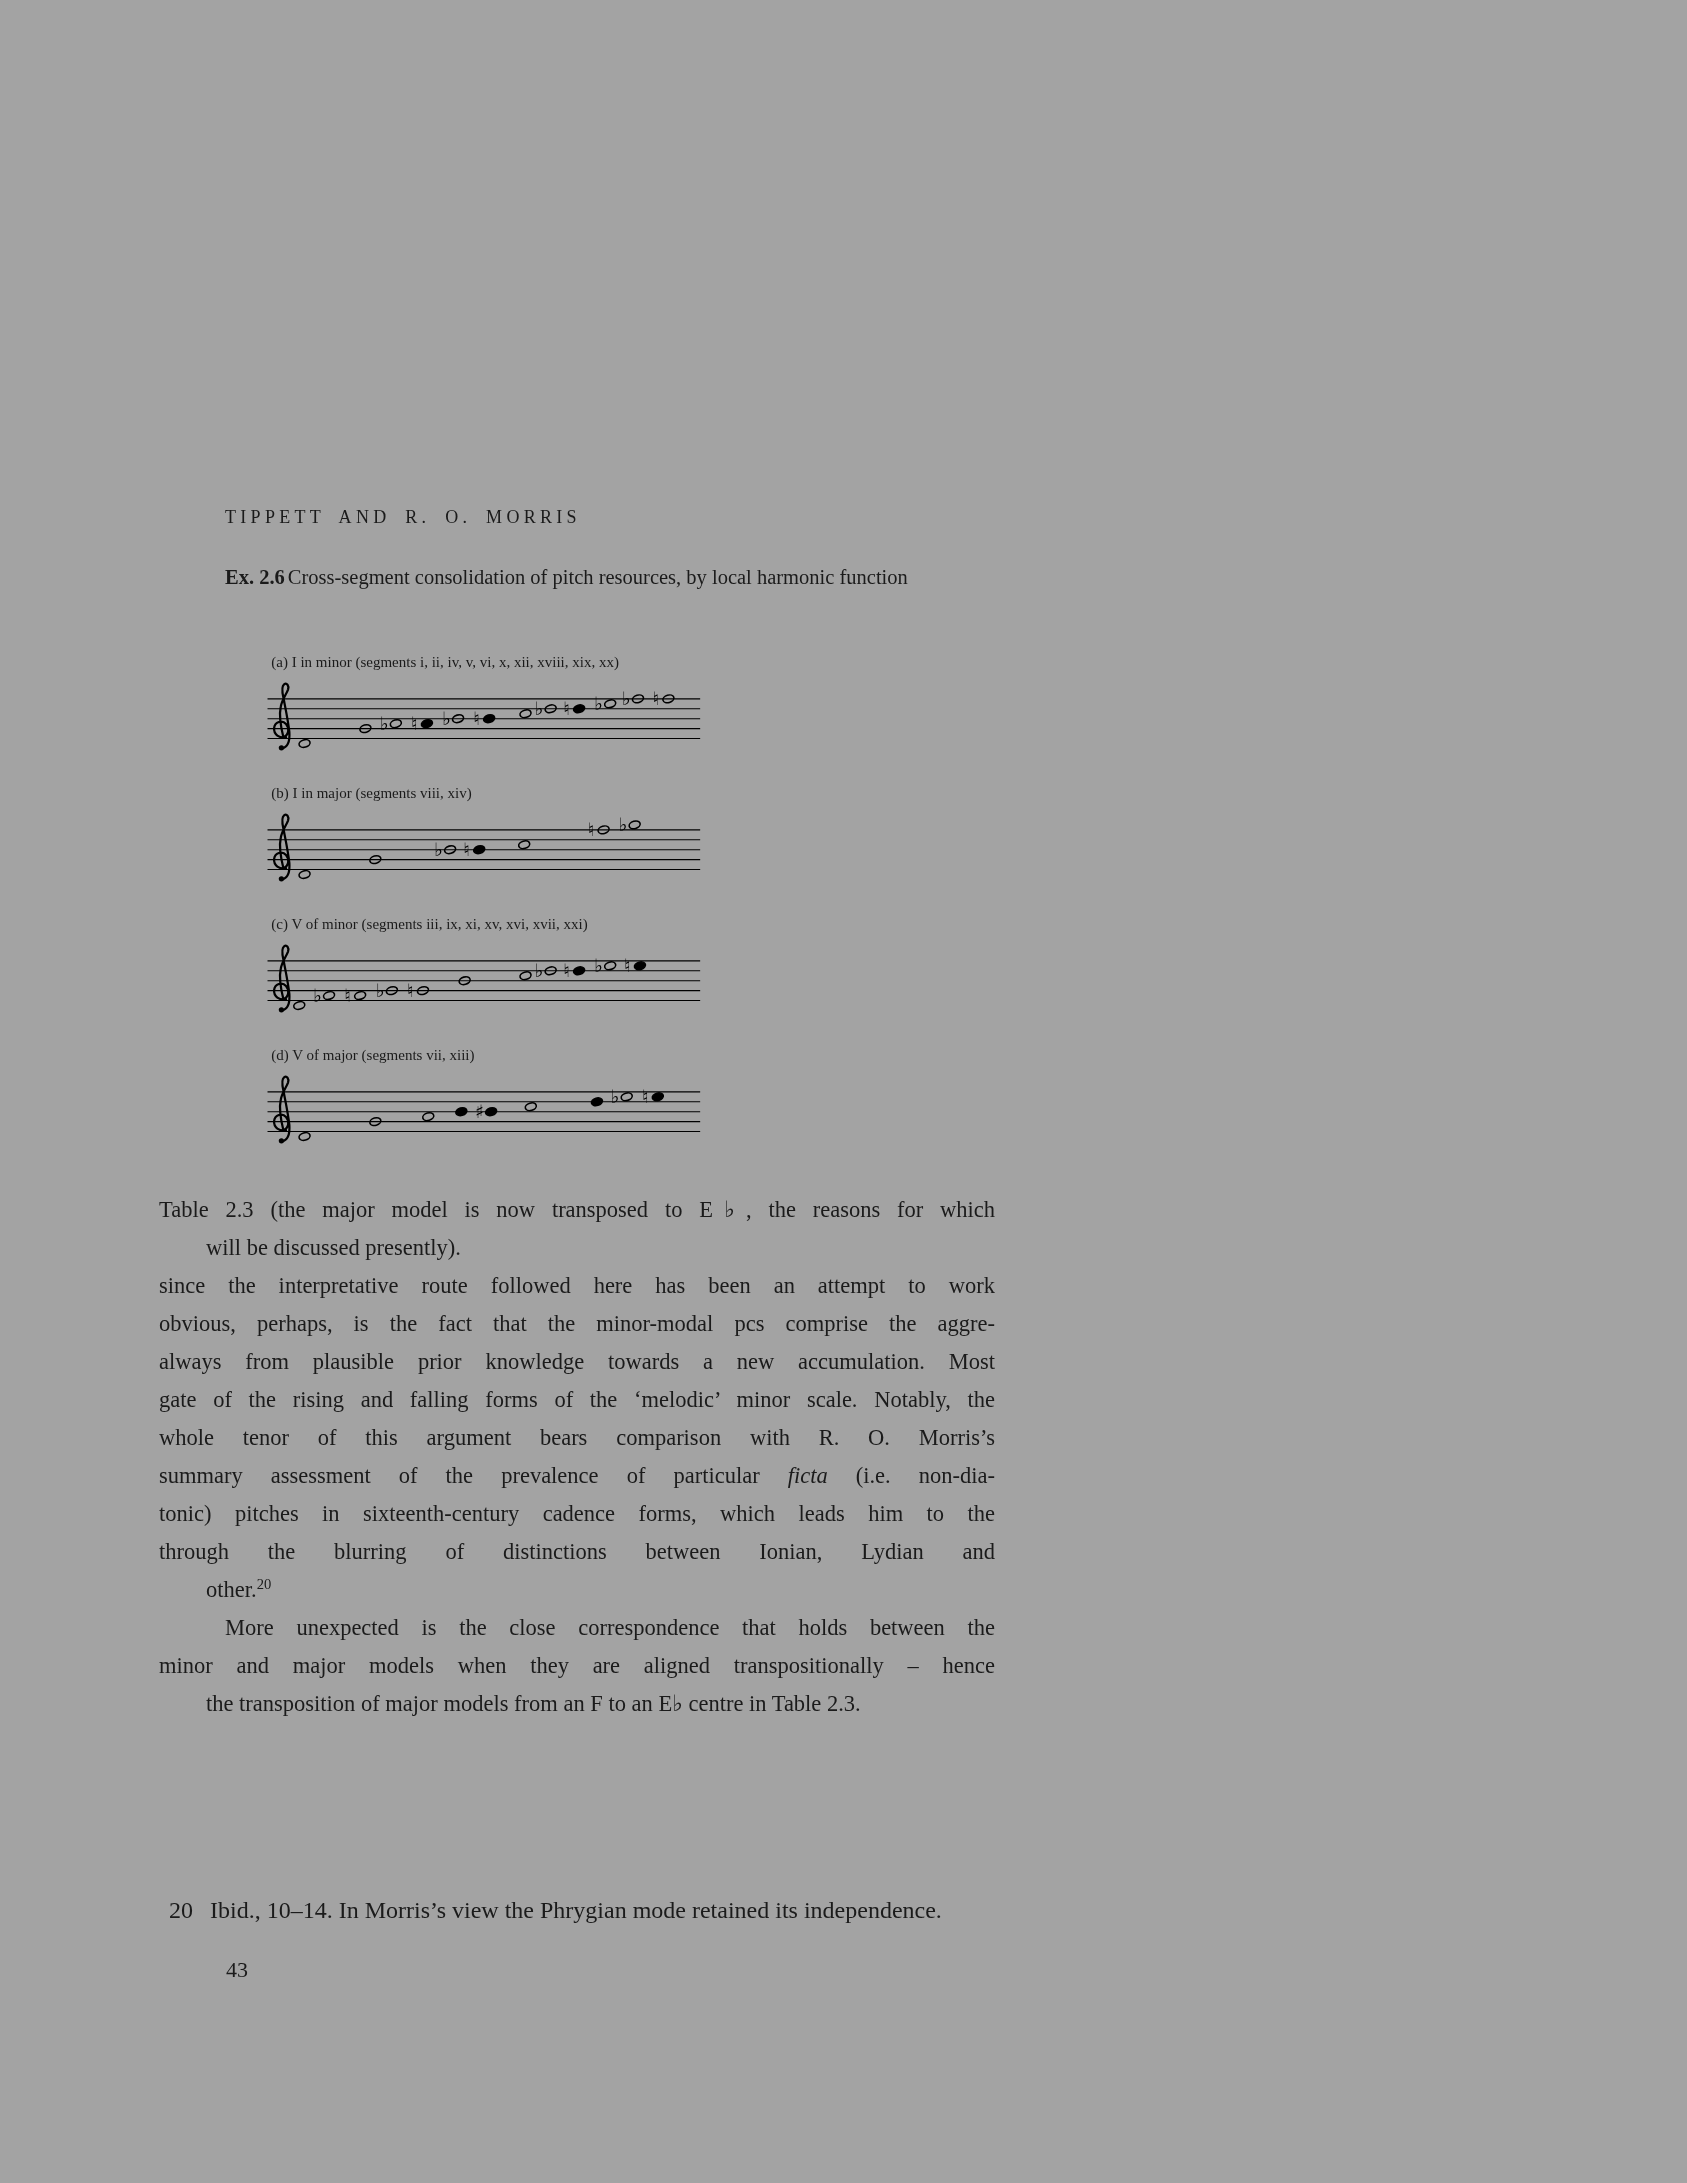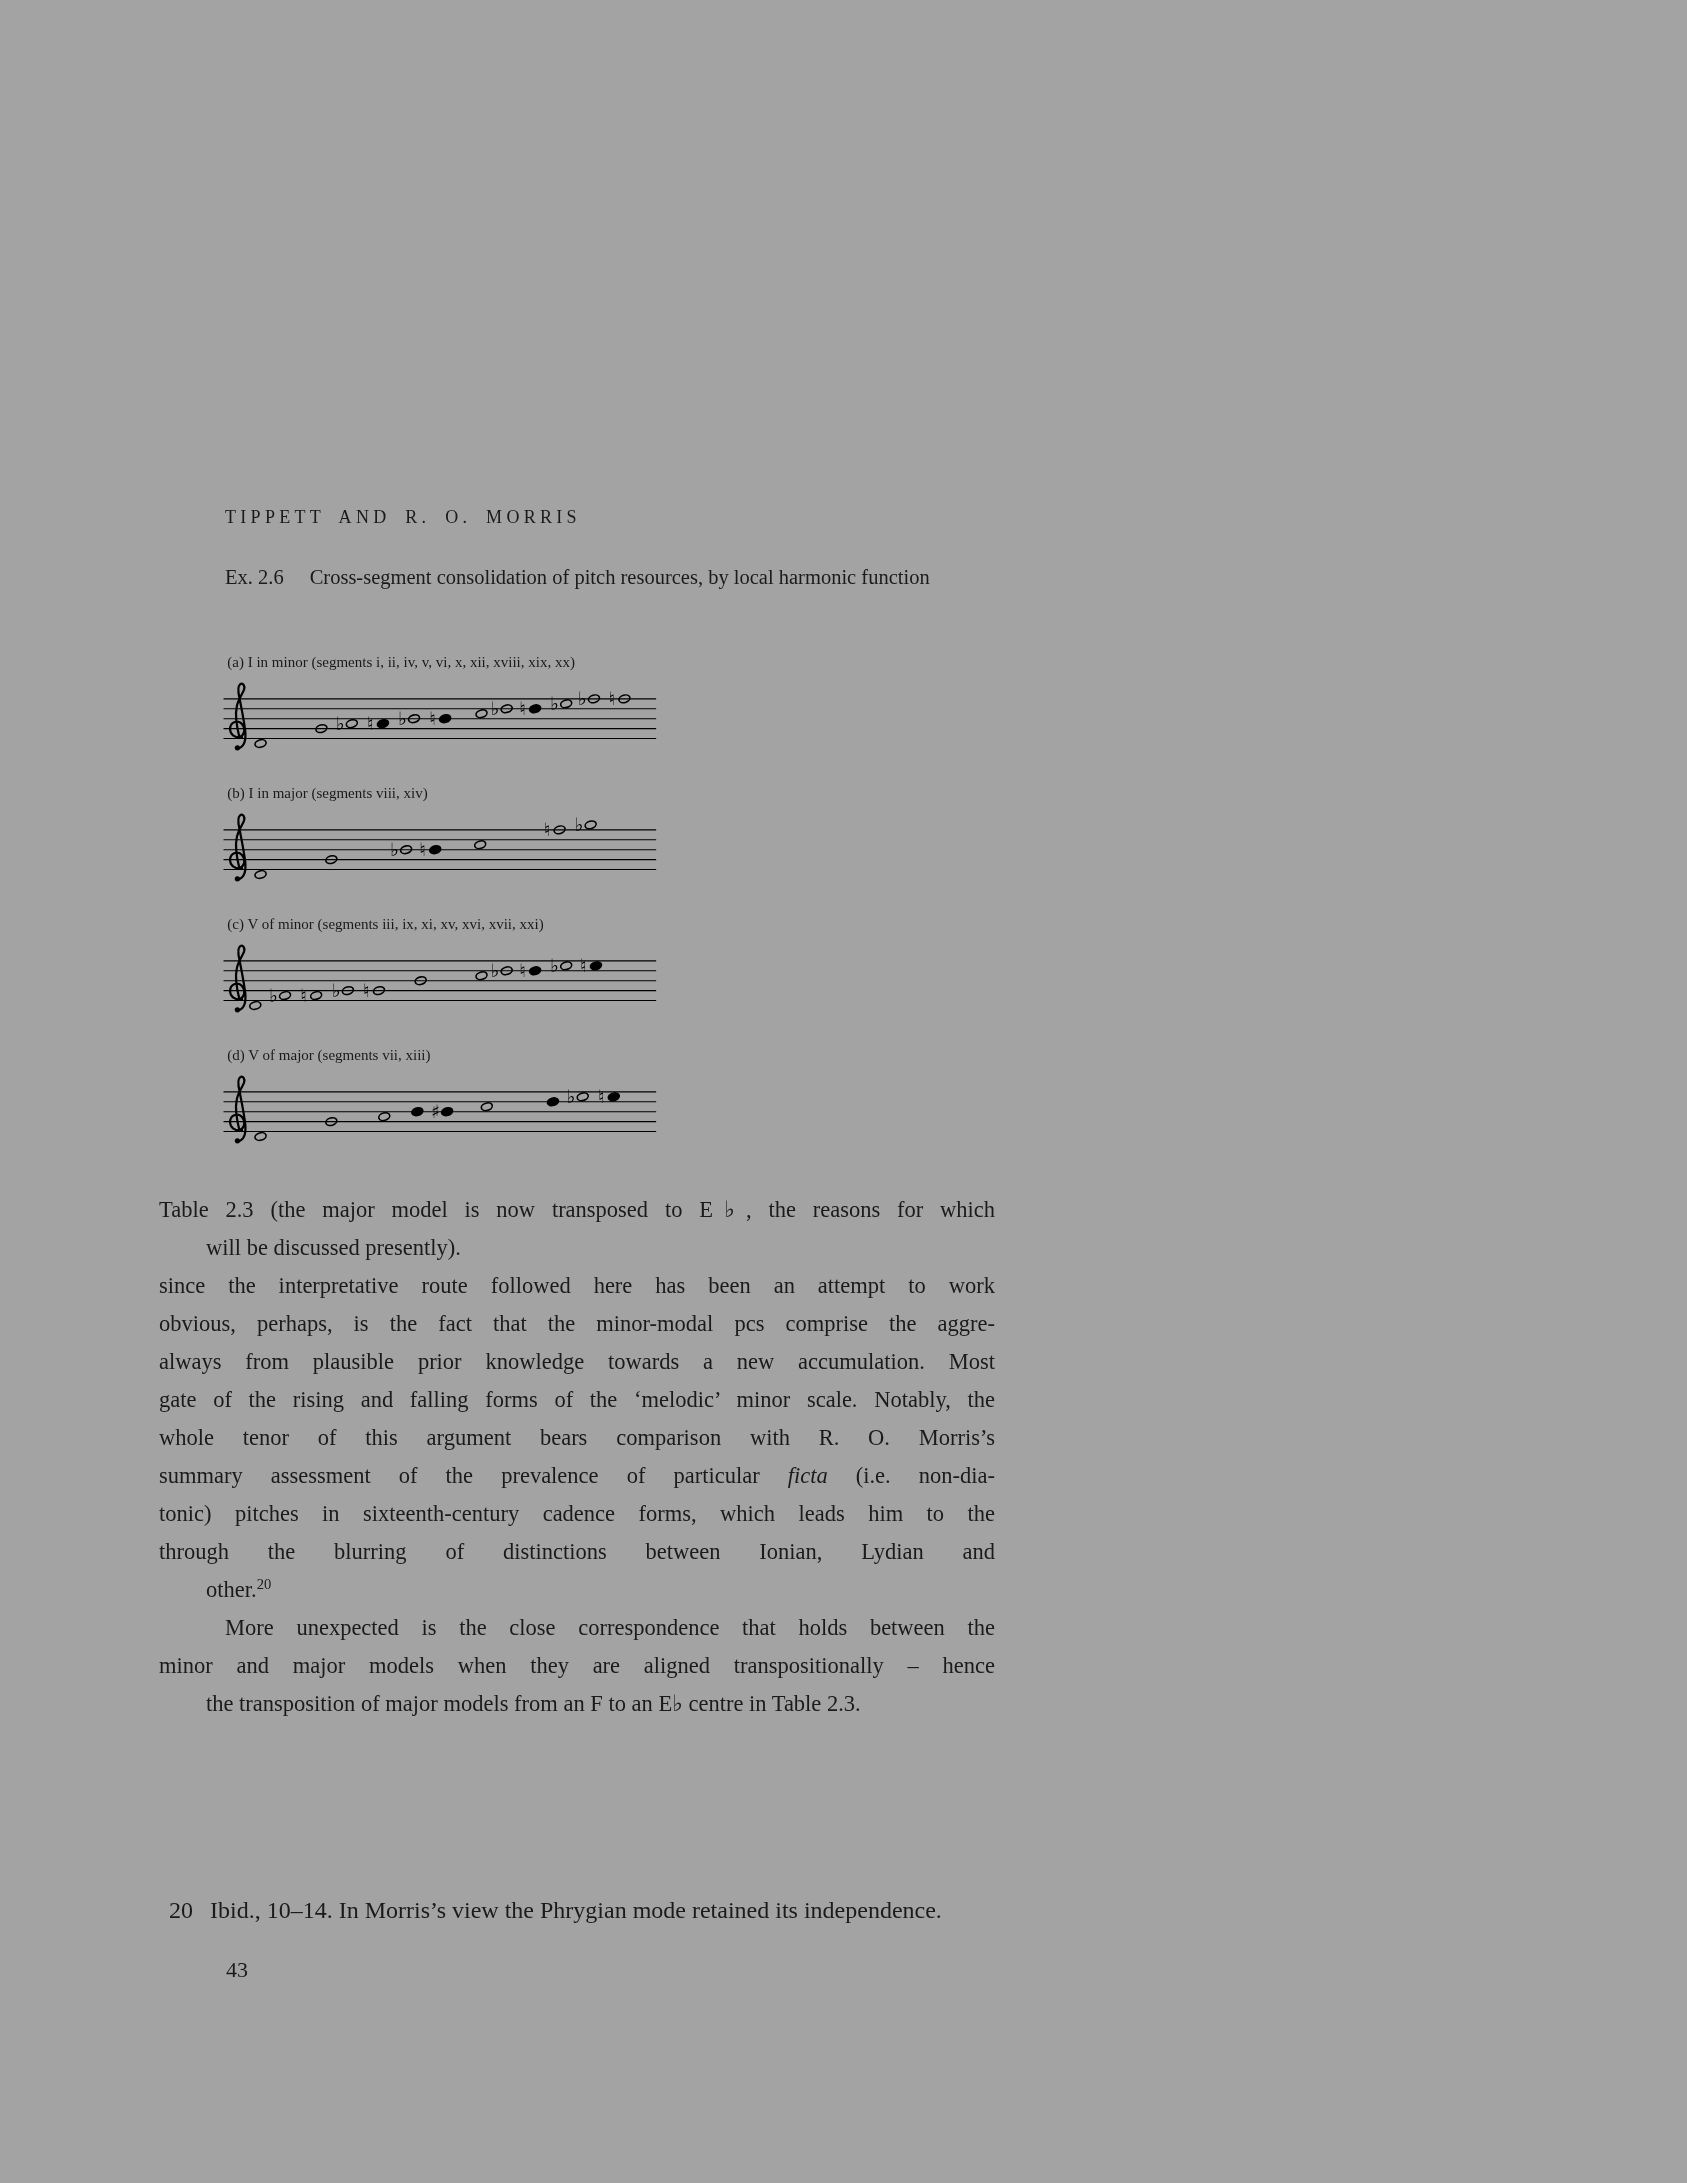--- a/index.html
+++ b/index.html
@@ -13,23 +13,23 @@
     overflow:hidden;
   }
   .running-header{
     position:absolute;left:225px;top:507px;
     font-size:18px;letter-spacing:4.3px;word-spacing:6px;
   }
   .example-caption{
     position:absolute;left:225px;top:558px;width:764px;
     font-size:20.5px;line-height:38px;
   }
-  .ex-label{font-weight:normal;margin-right:26px;}
+  .ex-label{font-weight:bold;margin-right:3px;}
   .examples{position:absolute;left:222px;top:652px;}
-  .staff-block{margin-bottom:18.5px;}
+  .staff-block{margin-bottom:18.5px;margin-left:44px;}
   .staff-label{font-size:15px;line-height:20px;margin-bottom:6.6px;margin-left:5.3px;}
   .staff-svg{width:437px;height:86px;display:block;}
   .body-text{
     position:absolute;left:159px;top:1191px;width:836px;
     font-size:22.5px;line-height:38px;
   }
   .line{text-align:justify;text-align-last:justify;}
   .line.last{text-align-last:left;margin-left:47px;}
   .line.indent{text-indent:66px;}
   .it{font-style:italic;}

